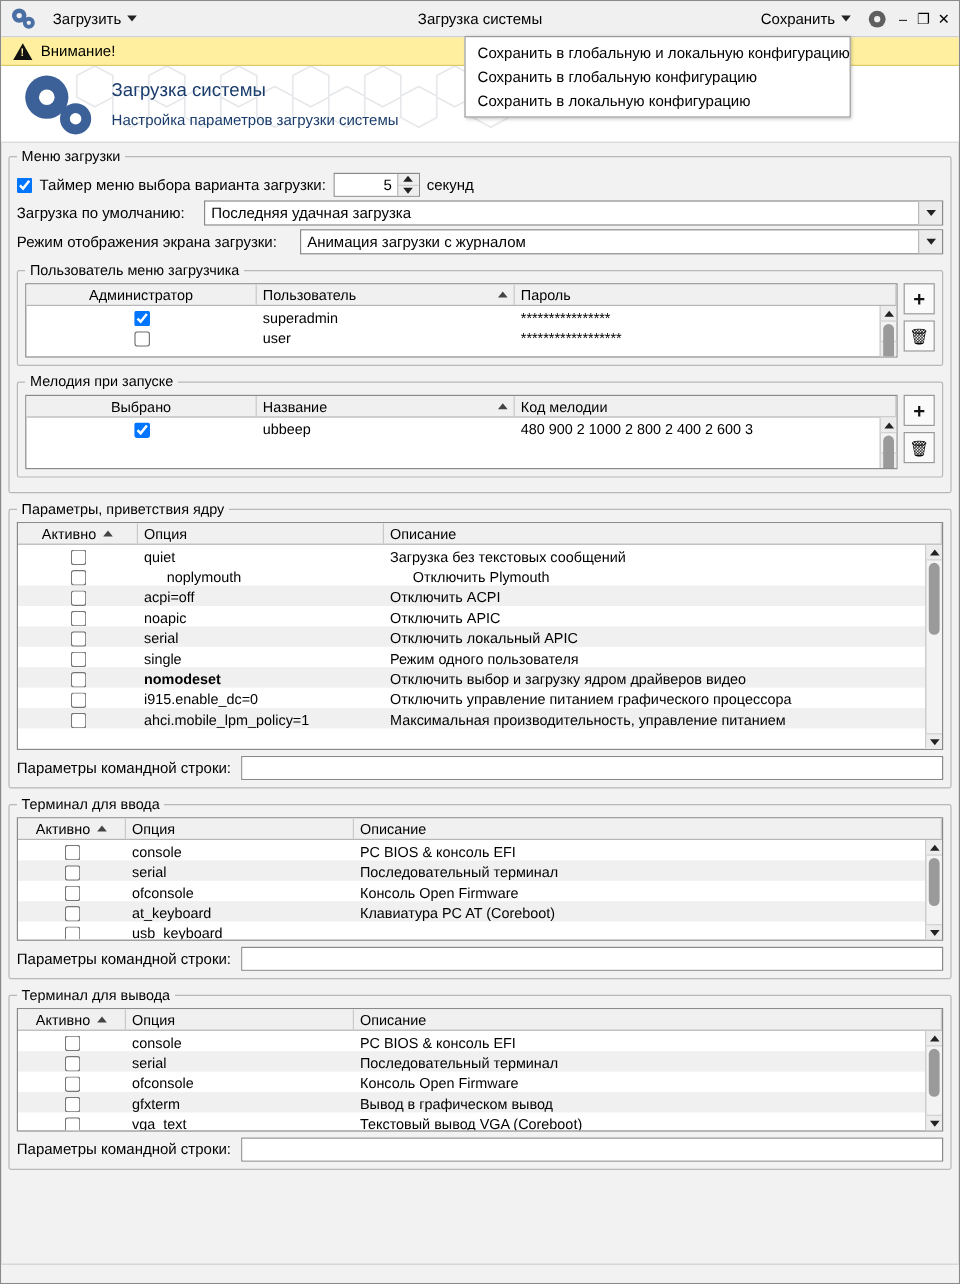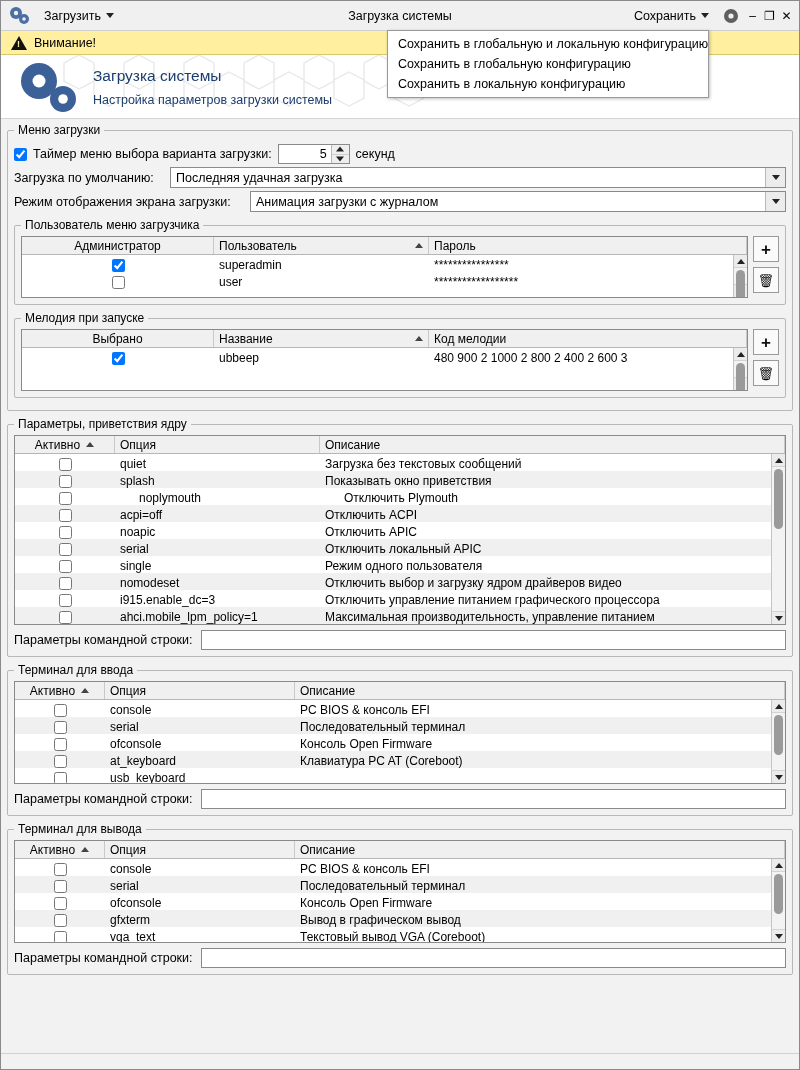--- a/index.html
+++ b/index.html
@@ -385,27 +385,20 @@
         </div>
         <div style="display:flex;flex:1;overflow:hidden">
           <div class="tbody" id="kp-body">
               <div class="tr">
                 <div class="td center" style="width: 100px;">
                   <input type="checkbox" style="">
                 </div>
                 <div class="td" style="width: 205px;">quiet</div>
                 <div class="td" style="flex: 1 1 0%;">Загрузка без текстовых сообщений</div>
               </div>
-              <div class="tr alt">
-                <div class="td center" style="width: 100px;">
-                  <input type="checkbox" style="">
-                </div>
-                <div class="td" style="width: 205px;">splash</div>
-                <div class="td" style="flex: 1 1 0%;">Показывать окно приветствия</div>
-              </div>
               <div class="tr">
                 <div class="td center" style="width: 100px;">
                   <input type="checkbox" style="">
                 </div>
                 <div class="td" style="width: 205px; margin-left: 19px;">noplymouth</div>
                 <div class="td" style="flex: 1 1 0%;">Отключить Plymouth</div>
               </div>
               <div class="tr alt">
                 <div class="td center" style="width: 100px;">
                   <input type="checkbox" style="">
@@ -431,28 +424,28 @@
                 <div class="td center" style="width: 100px;">
                   <input type="checkbox" style="">
                 </div>
                 <div class="td" style="width: 205px;">single</div>
                 <div class="td" style="flex: 1 1 0%;">Режим одного пользователя</div>
               </div>
               <div class="tr alt">
                 <div class="td center" style="width: 100px;">
                   <input type="checkbox" style="">
                 </div>
-                <div class="td" style="width: 205px;">nomodeset</div>
+                <div class="td" style="width: 205px; font-weight: bold;">nomodeset</div>
                 <div class="td" style="flex: 1 1 0%;">Отключить выбор и загрузку ядром драйверов видео</div>
               </div>
               <div class="tr">
                 <div class="td center" style="width: 100px;">
                   <input type="checkbox" style="">
                 </div>
-                <div class="td" style="width: 205px;">i915.enable_dc=3</div>
+                <div class="td" style="width: 205px;">i915.enable_dc=0</div>
                 <div class="td" style="flex: 1 1 0%;">Отключить управление питанием графического процессора</div>
               </div>
               <div class="tr alt">
                 <div class="td center" style="width: 100px;">
                   <input type="checkbox" style="">
                 </div>
                 <div class="td" style="width: 205px;">ahci.mobile_lpm_policy=1</div>
                 <div class="td" style="flex: 1 1 0%;">Максимальная производительность, управление питанием</div>
               </div>
             </div>

